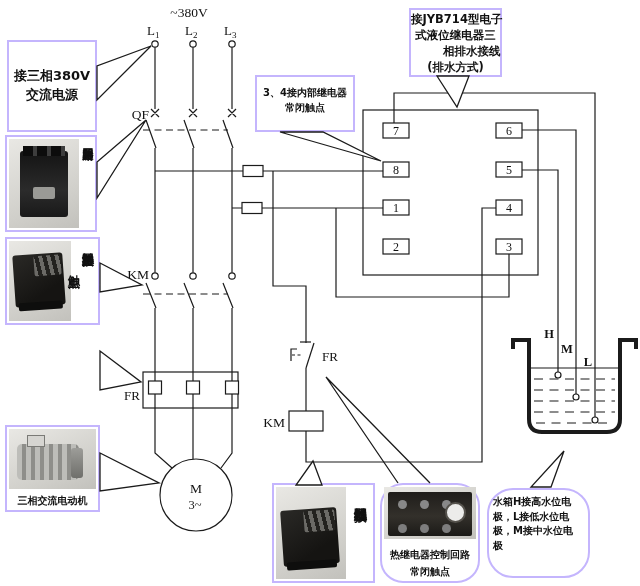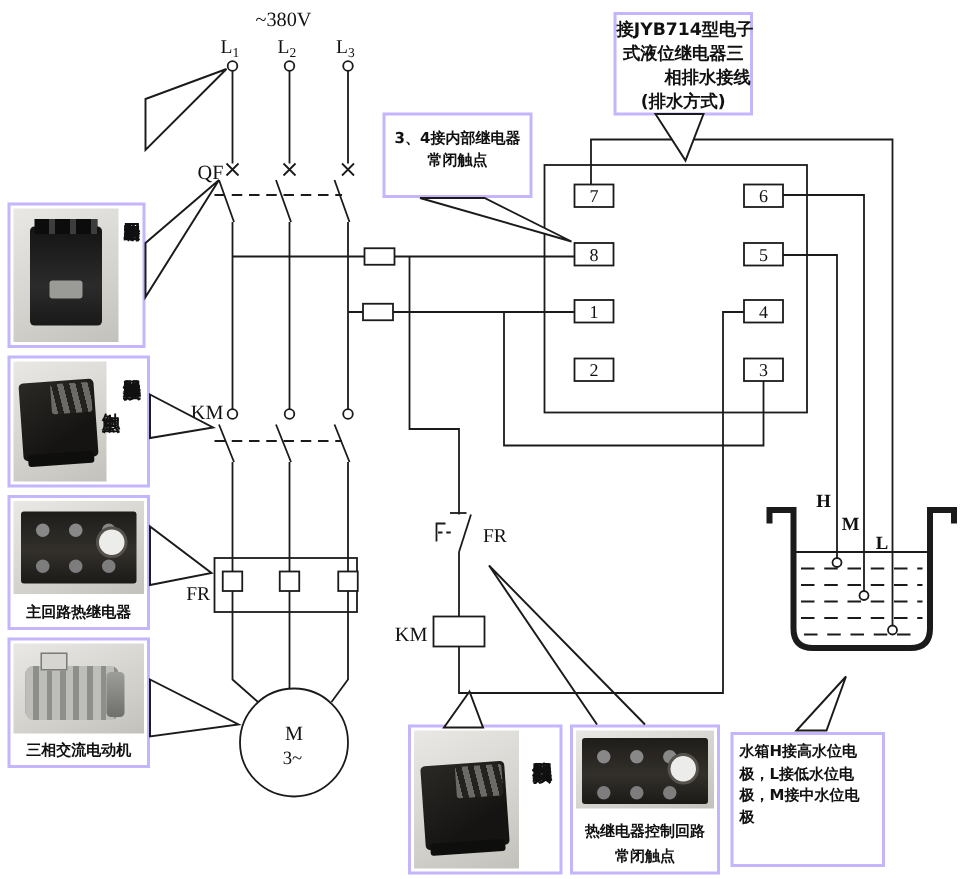--- a/index.html
+++ b/index.html
@@ -28,42 +28,40 @@
      background:#ececea;border:2px solid #55524c;}
   .dev-motor{position:absolute;background:repeating-linear-gradient(90deg,#bdbdb9 0 5px,#8e8e8a 5px 9px);border-radius:5px;}
   .dev-motor:before{content:"";position:absolute;left:10px;top:-9px;width:16px;height:10px;background:#d6d5d1;border:1px solid #7a7a76;}
   .dev-motor:after{content:"";position:absolute;right:-4px;top:4px;width:12px;height:82%;background:linear-gradient(#9d9d99,#6f6f6b);border-radius:3px;}
 </style>
 </head>
 <body>
 
 <div id="stage">
 
+  <div class="callout" style="left:7px;top:40px;width:90px;height:92px;padding-top:25px;">
+    <div class="c-line" style="font-size:13px;">接三相380V</div>
+    <div class="c-line" style="font-size:13px;">交流电源</div>
+  </div>
 
   <div class="callout" style="left:5px;top:135px;width:92px;height:97px;">
     <div class="ph" style="left:2px;top:2px;width:70px;height:89px;">
       <div class="dev-breaker"></div>
     </div>
     <div class="vtext" style="right:1px;top:3px;height:90px;font-size:11px;">三相主回路断路器</div>
   </div>
 
   <div class="callout" style="left:5px;top:237px;width:95px;height:88px;">
     <div class="ph" style="left:2px;top:2px;width:62px;height:80px;">
       <div class="dev-cont" style="left:5px;top:13px;width:50px;height:52px;"></div>
     </div>
     <div class="vtext" style="right:2px;top:5px;font-size:12px;">主回路接触器</div>
     <div class="vtext" style="right:16px;top:27px;font-size:12px;">主触点</div>
   </div>
 
-  <div class="callout" style="left:5px;top:330px;width:95px;height:90px;">
-    <div class="ph" style="left:2px;top:2px;width:87px;height:62px;">
-      <div class="dev-therm" style="left:5px;top:7px;width:77px;height:48px;"></div>
-    </div>
-    <div class="c-line" style="position:absolute;left:0;right:0;bottom:2px;">主回路热继电器</div>
-  </div>
 
   <div class="callout" style="left:5px;top:425px;width:95px;height:87px;padding-left:16px;">
     <div class="ph" style="left:2px;top:2px;width:87px;height:60px;">
       <div class="dev-motor" style="left:8px;top:15px;width:62px;height:36px;"></div>
     </div>
     <div class="c-line" style="position:absolute;left:0;right:0;bottom:2px;">三相交流电动机</div>
   </div>
 
   <div class="callout" style="left:255px;top:75px;width:100px;height:57px;padding-top:9px;">
     <div class="c-line">3、4接内部继电器</div>
@@ -77,29 +75,29 @@
     <div class="c-line" style="font-size:11.5px;line-height:1.38;text-align:center;">(排水方式)</div>
   </div>
 
   <div class="callout" style="left:272px;top:483px;width:103px;height:100px;">
     <div class="ph" style="left:2px;top:2px;width:70px;height:92px;">
       <div class="dev-cont" style="left:6px;top:22px;width:56px;height:56px;"></div>
     </div>
     <div class="vtext" style="right:4px;top:13px;font-size:13px;">接触器线圈</div>
   </div>
 
-  <div class="callout" style="left:380px;top:483px;width:100px;height:100px;">
+  <div class="callout" style="left:380px;top:483px;width:100px;height:100px;border-radius:23px;">
     <div class="ph" style="left:2px;top:2px;width:92px;height:52px;">
       <div class="dev-therm" style="left:4px;top:5px;width:84px;height:44px;"></div>
     </div>
     <div class="c-line" style="position:absolute;left:0;right:0;bottom:19px;">热继电器控制回路</div>
     <div class="c-line" style="position:absolute;left:0;right:0;bottom:2px;">常闭触点</div>
   </div>
 
-  <div class="callout c-left" style="left:487px;top:488px;width:103px;height:90px;padding:5px 4px;">
+  <div class="callout c-left" style="left:487px;top:488px;width:103px;height:90px;padding:5px 4px;border-radius:26px;">
     <div class="c-line">水箱H接高水位电</div>
     <div class="c-line">极，L接低水位电</div>
     <div class="c-line">极，M接中水位电</div>
     <div class="c-line">极</div>
   </div>
 
   <svg width="640" height="586" viewBox="0 0 640 586" stroke="#1b1b1b" stroke-width="1.2" fill="none" font-family="Liberation Serif, DejaVu Serif, serif">
 
     <g>
       <text x="189" y="17" font-size="13.5" text-anchor="middle" fill="#111" stroke="none">~380V</text>

